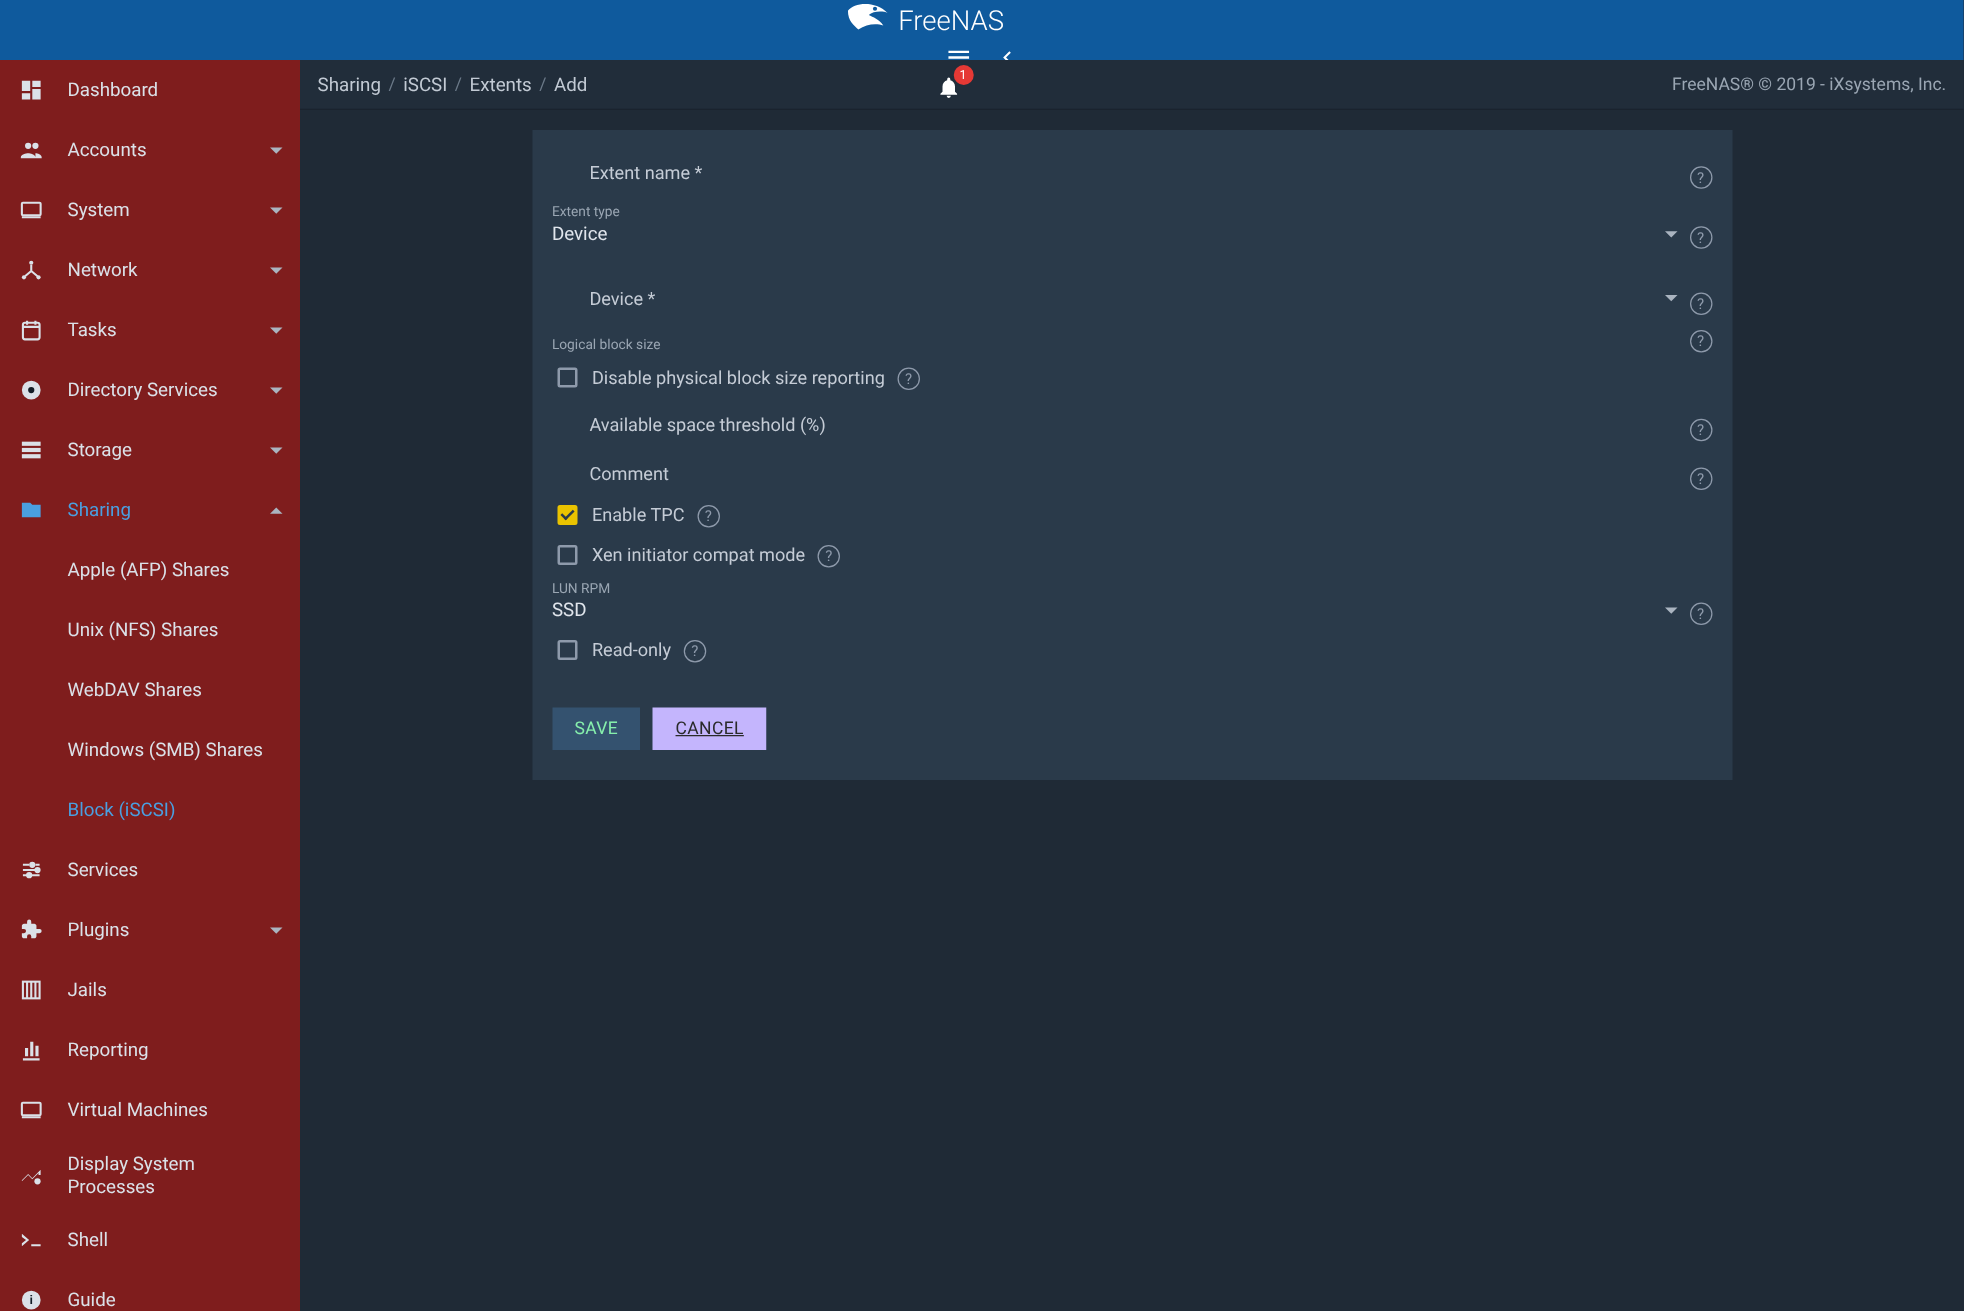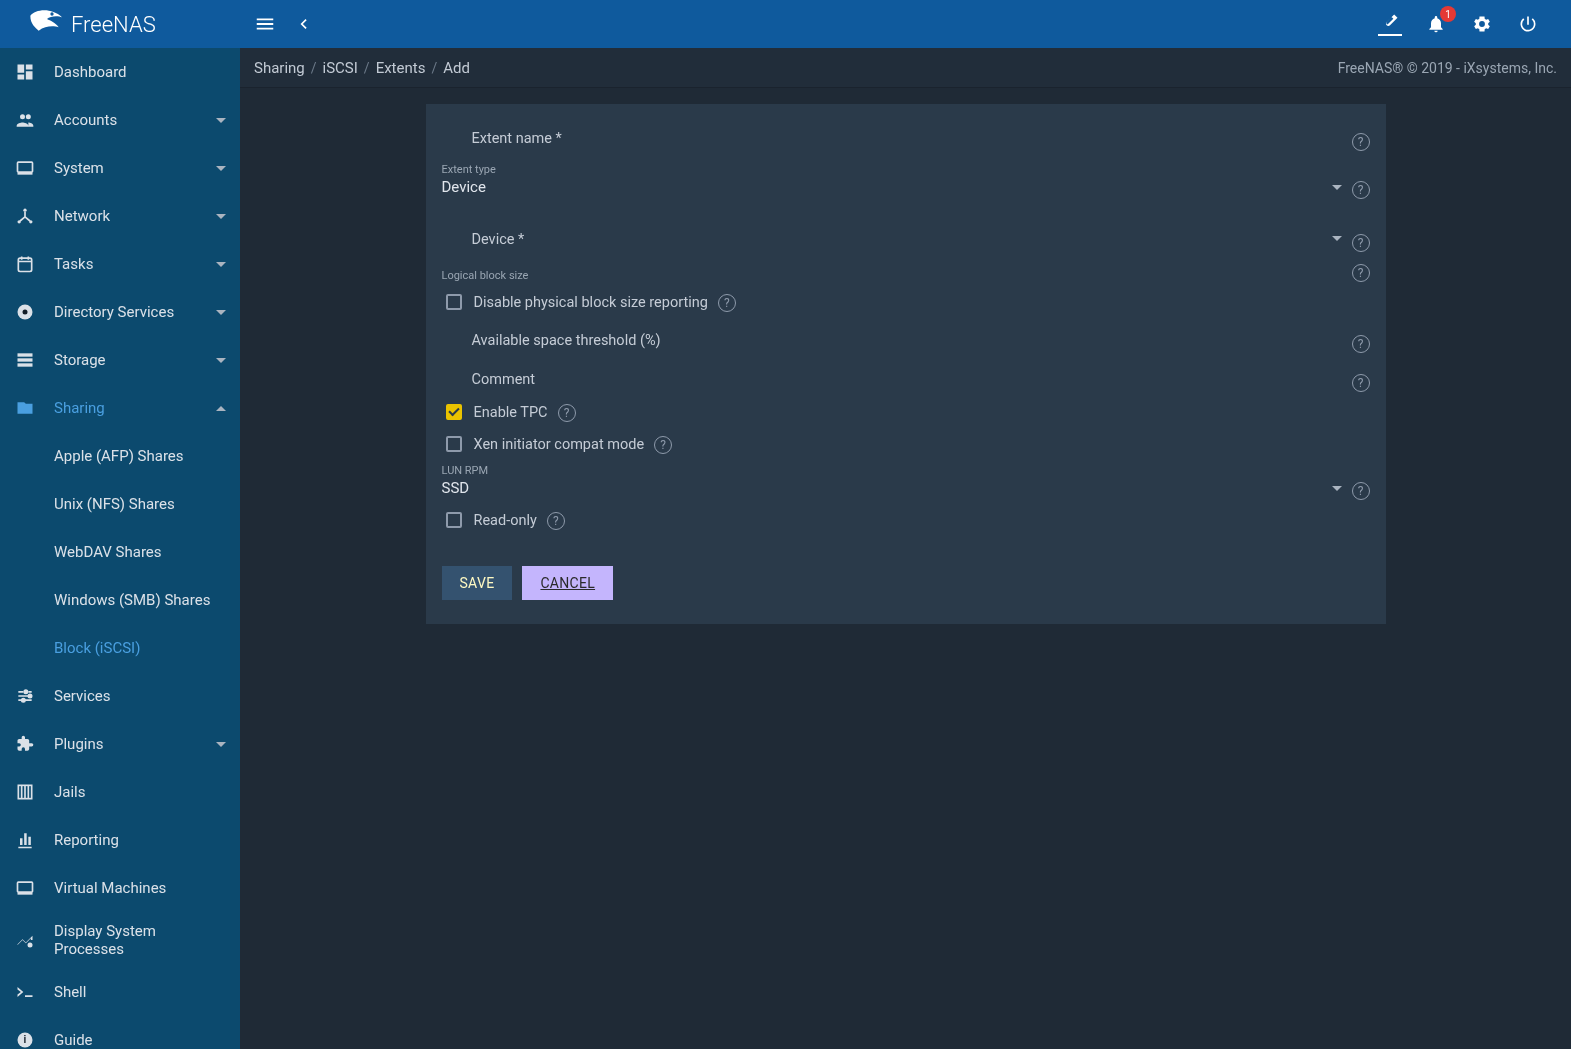--- a/index.html
+++ b/index.html
@@ -11,20 +11,21 @@
   width: 1571px;
   height: 1049px;
   overflow: hidden;
 }
 .topbar {
   height: 48px;
   background: #0f5a9d;
   display: flex;
   align-items: center;
   padding: 0 23px;
+  flex-direction: column;
 }
 .logo-area {
   width: 230px;
   display: flex;
   align-items: center;
   padding-left: 4px;
 }
 .logo-icon {
   width: 40px;
   height: 34px;
@@ -72,21 +73,21 @@
   height: 16px;
   display: flex;
   align-items: center;
   justify-content: center;
   padding: 0 4px;
 }
 
 .layout { display: flex; height: calc(100% - 48px); }
 .sidebar {
   width: 240px;
-  background: #0c4a6e;
+  background: #7f1d1d;
   overflow-y: auto;
   padding-bottom: 20px;
 }
 .nav-item {
   display: flex;
   align-items: center;
   height: 48px;
   padding: 0 14px;
   color: #dbe1e8;
   cursor: pointer;
@@ -213,21 +214,21 @@
 .btn {
   height: 34px;
   padding: 0 18px;
   display: flex;
   align-items: center;
   justify-content: center;
   font-size: 14px;
   letter-spacing: 0.3px;
   cursor: pointer;
 }
-.btn-save { background: #34526f; color: #fef9c3;}
+.btn-save { background: #34526f; color: #86efac;}
 .btn-cancel { background: #c4b5fd; color: #2a2a2a; text-decoration: underline; }
 
 svg { display: block; }
 </style>
 </head>
 <body>
 
 <div class="topbar">
   <div class="logo-area">
     <span class="logo-icon">

